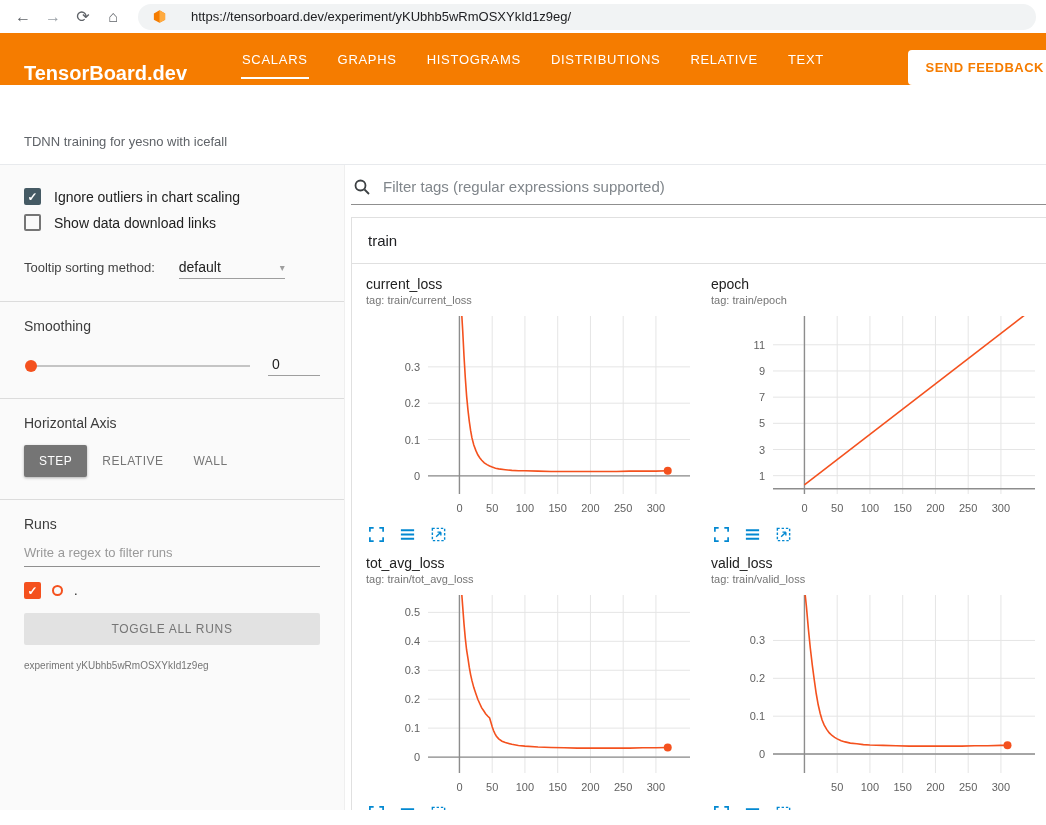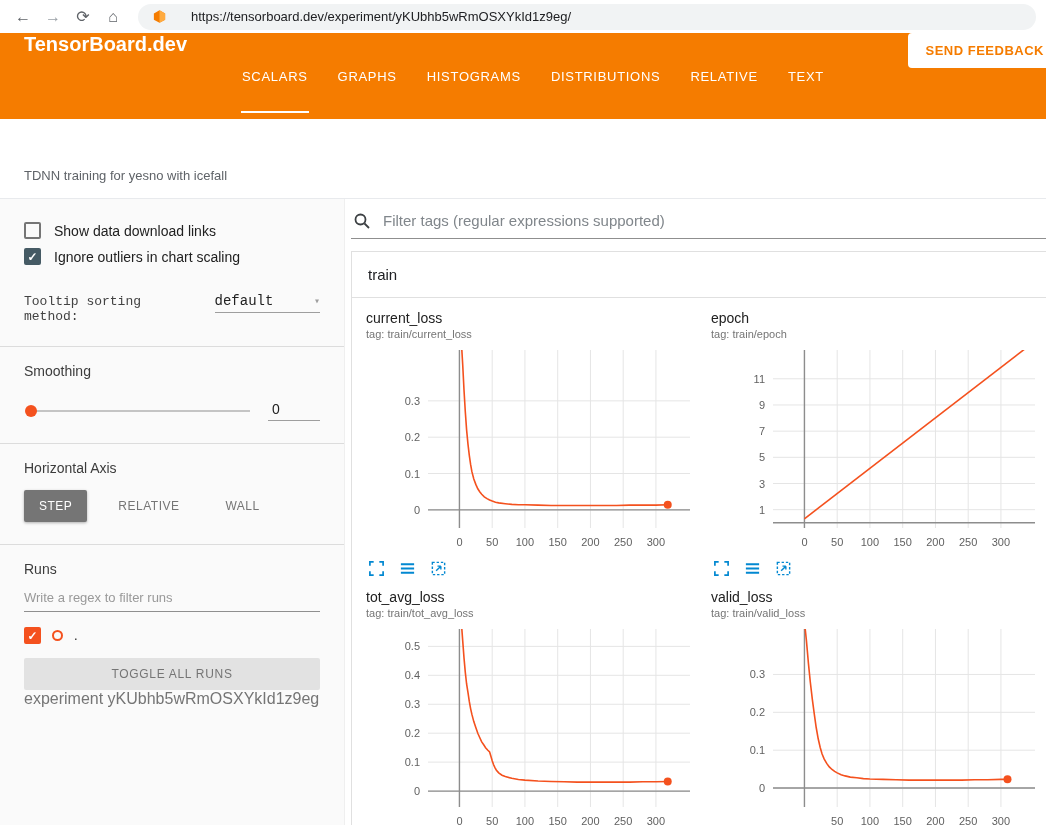--- a/index.html
+++ b/index.html
@@ -7,62 +7,62 @@
   .screen { width:1046px; height:825px; overflow:hidden; position:relative; background:#fff; }
 
   
   .browser-bar { height:33px; background:#fff; display:flex; align-items:center; padding:0 10px; gap:4px; }
   .nav-ic { width:26px; text-align:center; font-size:16px; color:#5f6368; cursor:pointer; user-select:none; }
   .nav-ic.dim { color:#9aa0a6; }
   .addr { flex:1; height:26px; background:#f1f3f4; border-radius:13px; display:flex; align-items:center; padding:0 14px; gap:24px; margin-left:8px; }
   .url { font-size:13px; color:#202124; }
 
   
-  .tb-header { height:86px; background:#f57c00; display:flex; align-items:flex-start; padding:0 24px; }
+  .tb-header { height:52px; background:#f57c00; display:flex; align-items:flex-end; padding:0 24px; }
   .logo { color:#fff; font-size:20px; font-weight:bold; margin-right:40px; white-space:nowrap; }
   .tabs { display:flex; height:100%; }
   .tab { color:#fff; font-size:13px; letter-spacing:0.7px; display:flex; align-items:center; padding:0 15px; position:relative; cursor:pointer; white-space:nowrap; }
   .tab.active::after { content:""; position:absolute; left:14px; right:14px; bottom:6px; height:2px; background:#fff; }
   .feedback { margin-left:auto; margin-right:-40px; background:#fff; color:#f57c00; border:none; border-radius:4px; font-size:13px; font-weight:bold; letter-spacing:0.5px; padding:10px 18px; white-space:nowrap; cursor:pointer; font-family:inherit; }
 
   
   .subheader { height:80px; background:#fff; border-bottom:1px solid #e8eaed; display:flex; align-items:flex-end; padding:0 24px 15px; color:#5f6368; font-size:13px; }
 
   .content { display:flex; height:645px; }
 
   
   .sidebar { width:345px; min-width:345px; background:#fafafa; border-right:1px solid #efefef; overflow:hidden; }
   .side-section { padding:16px 24px 22px; border-bottom:1px solid #dcdcdc; }
   .side-section.last { border-bottom:none; }
   .cb-row { display:flex; align-items:center; gap:13px; margin:7px 0 9px; font-size:14px; color:#212121; }
   .cb { width:17px; height:17px; min-width:17px; border:2px solid #757575; border-radius:2px; background:#fafafa; display:inline-flex; align-items:center; justify-content:center; cursor:pointer; }
   .cb.checked-dark { background:#455a64; border-color:#455a64; }
   .cb.checked-run { background:#f4511e; border-color:#f4511e; }
   .cb.checked-dark::after, .cb.checked-run::after { content:"✓"; color:#fff; font-size:12px; font-weight:bold; line-height:1; }
-  .tooltip-row { display:flex; align-items:baseline; gap:12px; margin-top:28px; font-size:13px; color:#424242;font-family:Liberation Mono, monospace; }
+  .tooltip-row { display:flex; align-items:baseline; gap:24px; margin-top:28px; font-size:13px; color:#424242; }
   .dropdown { display:inline-flex; justify-content:space-between; align-items:center; width:106px; border-bottom:1px solid #9e9e9e; font-size:14px; color:#212121; padding-bottom:3px; cursor:pointer; }
   .dd-arrow { color:#9e9e9e; font-size:10px; }
 
   .sec-label { font-size:14px; color:#3c3c3c; }
   .slider-row { display:flex; align-items:center; margin-top:22px; }
   .slider { position:relative; flex:1; height:2px; background:#c4c4c4; margin:0 18px 0 2px; cursor:pointer; }
   .thumb { position:absolute; left:-1px; top:-5px; width:12px; height:12px; background:#f4511e; border-radius:50%; }
   .smooth-val { width:52px; border-bottom:1px solid #9e9e9e; font-size:14px; color:#212121; padding:0 0 3px 4px; }
 
-  .axis-row { display:flex; align-items:flex-start; gap:16px; margin-top:14px; }
+  .axis-row { display:flex; align-items:flex-start; gap:0; margin-top:14px; }
   .axis-btn { font-size:12px; letter-spacing:0.5px; color:#757575; padding:9px 15px; border-radius:2px; cursor:pointer; }
   .axis-btn.active { background:#757575; color:#fff; box-shadow:0 1px 3px rgba(0,0,0,0.3); }
 
   .runs-input { width:100%; border:none; border-bottom:1px solid #8f8f8f; background:transparent; font-size:13px; color:#212121; padding:7px 0 6px; outline:none; margin-top:6px; font-family:inherit; }
   .runs-input::placeholder { color:#999; }
   .run-row { display:flex; align-items:center; gap:11px; margin:15px 0 2px; }
   .run-circle { width:11px; height:11px; border:2px solid #f4511e; border-radius:50%; }
   .run-name { font-size:13px; color:#212121; }
   .toggle-btn { width:100%; margin-top:12px; background:#e2e2e2; border:none; color:#757575; font-size:12px; letter-spacing:0.7px; padding:9px 12px; cursor:pointer; border-radius:2px; font-family:inherit; }
-  .exp-caption { font-size:16px; color:#757575; }
+  .exp-caption { font-size:10px; color:#757575; margin-top:15px; }
 
   
   .main { flex:1; padding:8px 0 0 6px; overflow:hidden; }
   .filter-row { display:flex; align-items:center; gap:10px; padding:4px 0 8px 2px; border-bottom:1px solid #8f8f8f; }
   .filter-input { border:none; outline:none; background:transparent; font-size:15px; color:#212121; flex:1; font-family:inherit; }
   .filter-input::placeholder { color:#80868b; }
 
   .card { margin-top:12px; width:765px; border:1px solid #e0e0e0; background:#fff; }
   .card-header { height:46px; display:flex; align-items:center; padding:0 16px; border-bottom:1px solid #e0e0e0; font-size:15px; color:#202124; cursor:pointer; }
   .charts { display:grid; grid-template-columns:345px 345px; padding:12px 0 0 14px; row-gap:8px; }
@@ -110,26 +110,26 @@
   <div class="subheader">
     <span>TDNN training for yesno with icefall</span>
   </div>
 
   <div class="content">
 
     <aside class="sidebar">
 
       <div class="side-section">
         <div class="cb-row">
+          <span class="cb checked-dark"></span>
+          <span>Ignore outliers in chart scaling</span>
+        </div>
+        <div class="cb-row">
           <span class="cb"></span>
           <span>Show data download links</span>
-        </div>
-        <div class="cb-row">
-          <span class="cb checked-dark"></span>
-          <span>Ignore outliers in chart scaling</span>
         </div>
         <div class="tooltip-row">
           <span>Tooltip sorting method:</span>
           <span class="dropdown">
             <span>default</span>
             <span class="dd-arrow">▾</span>
           </span>
         </div>
       </div>
 

